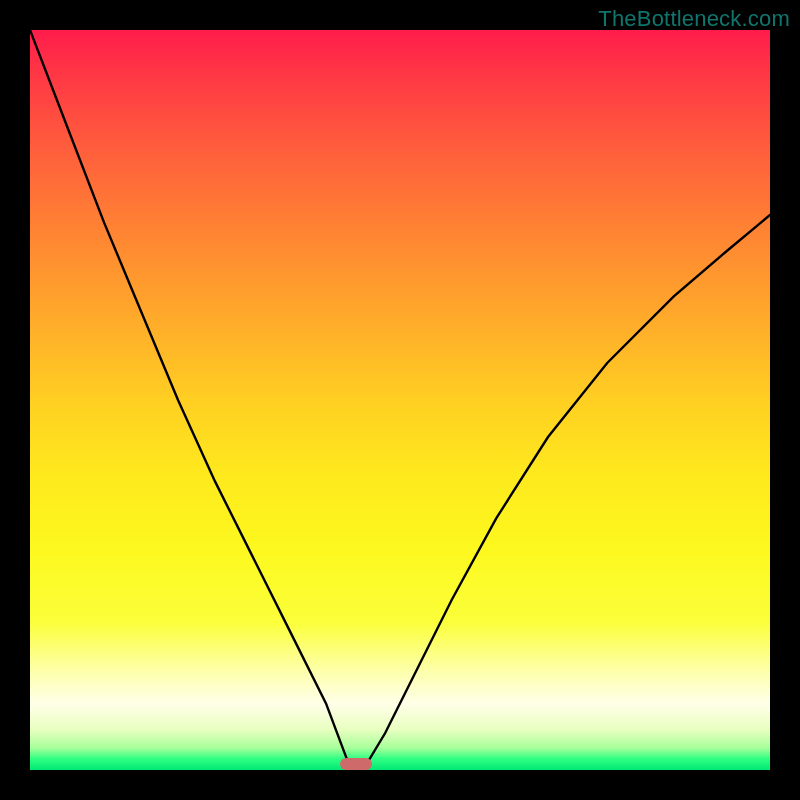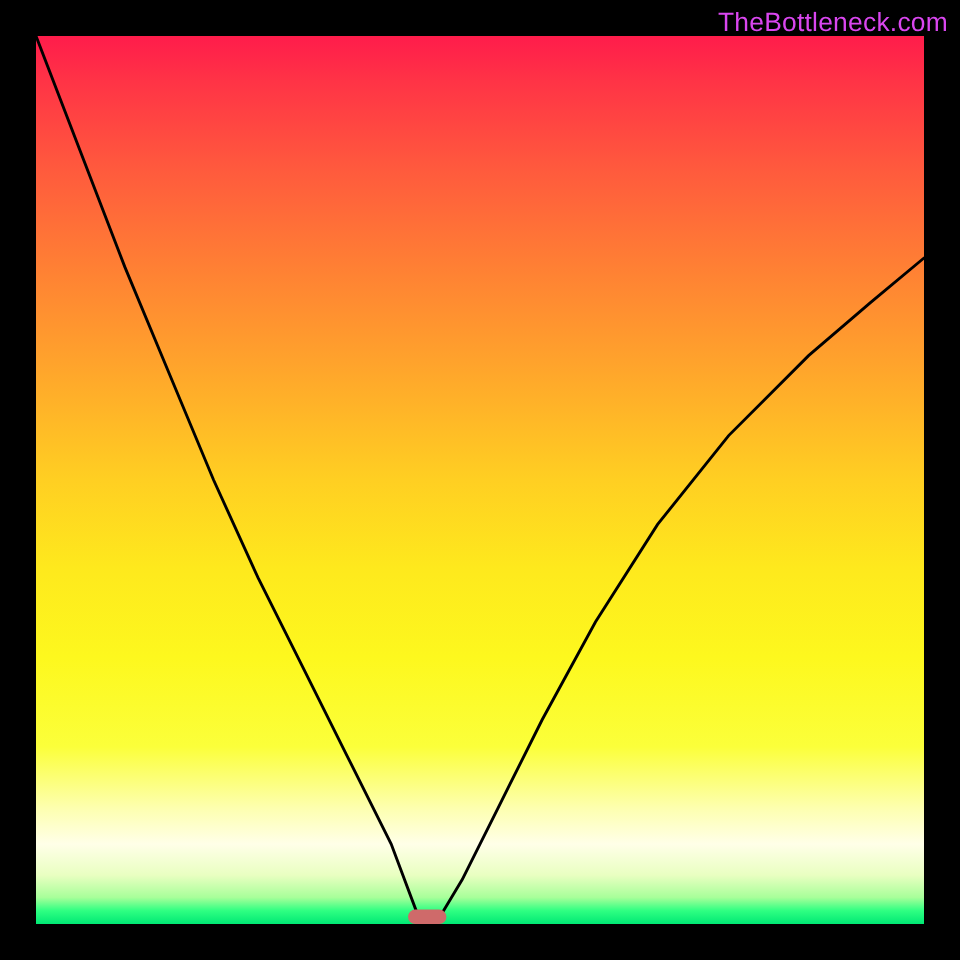--- a/index.html
+++ b/index.html
@@ -9,21 +9,21 @@
     height: 800px;
     background: #000;
     position: relative;
   }
   .watermark {
     position: absolute;
     top: 6px;
     right: 10px;
     font-family: Arial, Helvetica, sans-serif;
     font-size: 22px;
-    color: #d946ef;
+    color: #0f766e;
     font-weight: 400;
     letter-spacing: 0.2px;
     z-index: 10;
     text-align: right;
   }
   .plot {
     position: absolute;
     left: 30px;
     top: 30px;
     width: 740px;

